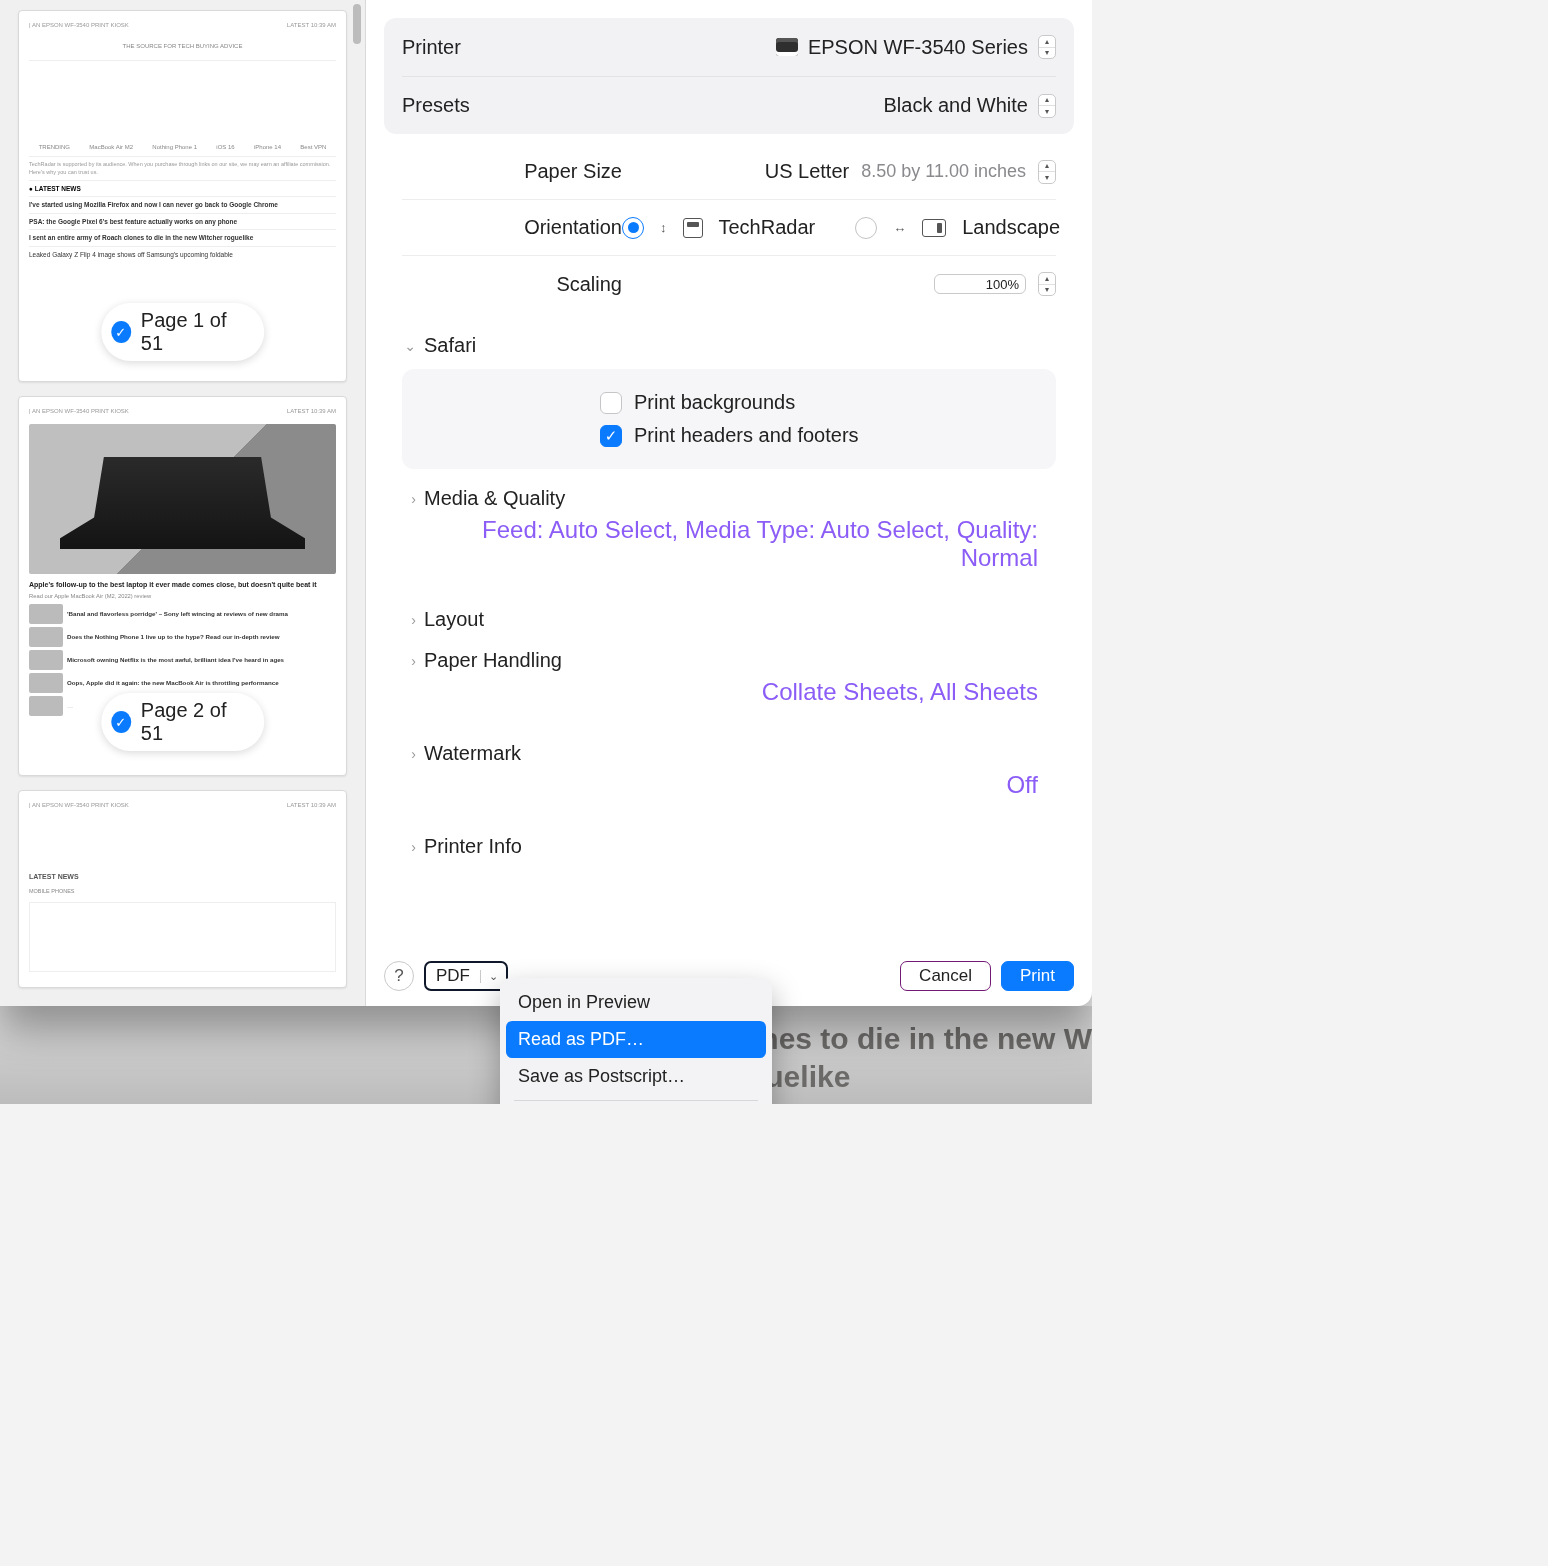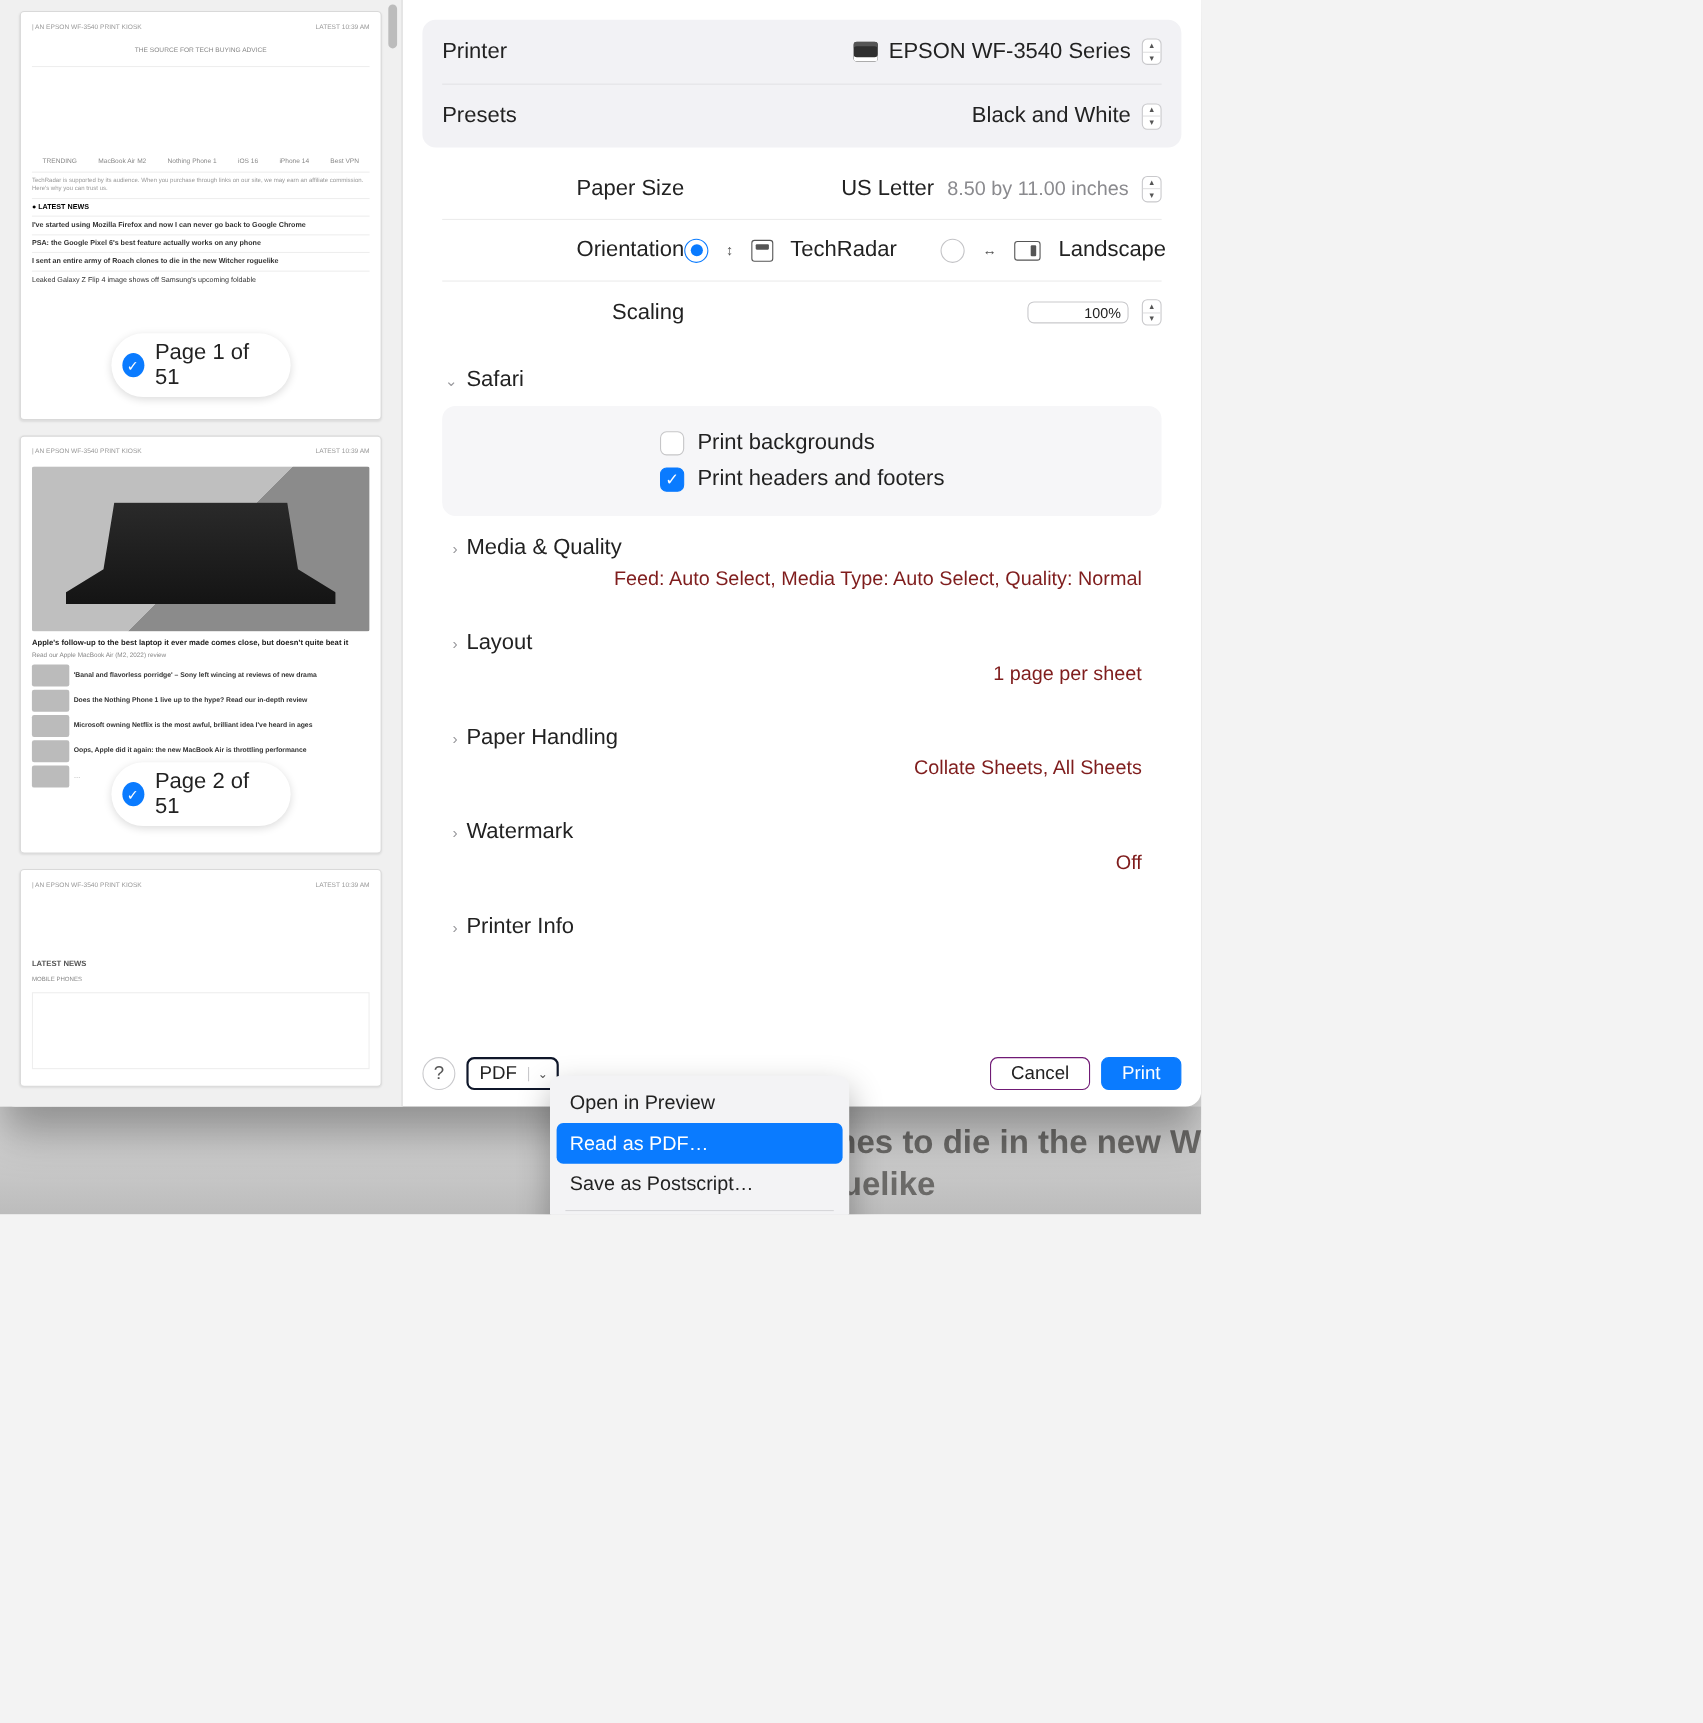--- a/index.html
+++ b/index.html
@@ -165,21 +165,21 @@
   }
   .ck-row{ display:flex; gap:12px; align-items:center; font-size:20px; padding-left:176px;}
   .ck{
     width:22px;height:22px;border-radius:6px;
     border:1px solid #c6c6c8;background:#fff;
     display:flex;align-items:center;justify-content:center;color:#fff;font-size:15px;
   }
   .ck.on{ background:#0a7bff;border-color:#0a7bff;}
   .collapsed{ padding:18px 18px 0 0;}
   .collapsed .sec-head{ display:flex;align-items:center;gap:8px;font-size:20px;font-weight:500;}
-  .collapsed .sec-sub{ color:#7f1d1d; font-size:18px; padding:6px 0 18px 22px;}
+  .collapsed .sec-sub{ color:#8b5cf6; font-size:24px; padding:6px 0 18px 22px;}
   
   .toolbar{
     position:absolute; left:0; right:0; bottom:0;
     height:60px;
     display:flex; align-items:center; gap:10px;
     padding:0 18px;
   }
   .help-btn{
     width:30px;height:30px;border-radius:50%;
     border:1px solid #c9c9cc;background:#fff;
@@ -411,21 +411,20 @@
             <span class="chev">›</span>
             <span>Media &amp; Quality</span>
           </div>
         <div class="sec-sub">Feed: Auto Select, Media Type: Auto Select, Quality: Normal</div>
       </div>
       <div class="collapsed">
         <div class="sec-head">
             <span class="chev">›</span>
             <span>Layout</span>
           </div>
-        <div class="sec-sub">1 page per sheet</div>
       </div>
       <div class="collapsed">
         <div class="sec-head">
             <span class="chev">›</span>
             <span>Paper Handling</span>
           </div>
         <div class="sec-sub">Collate Sheets, All Sheets</div>
       </div>
       <div class="collapsed">
         <div class="sec-head">

